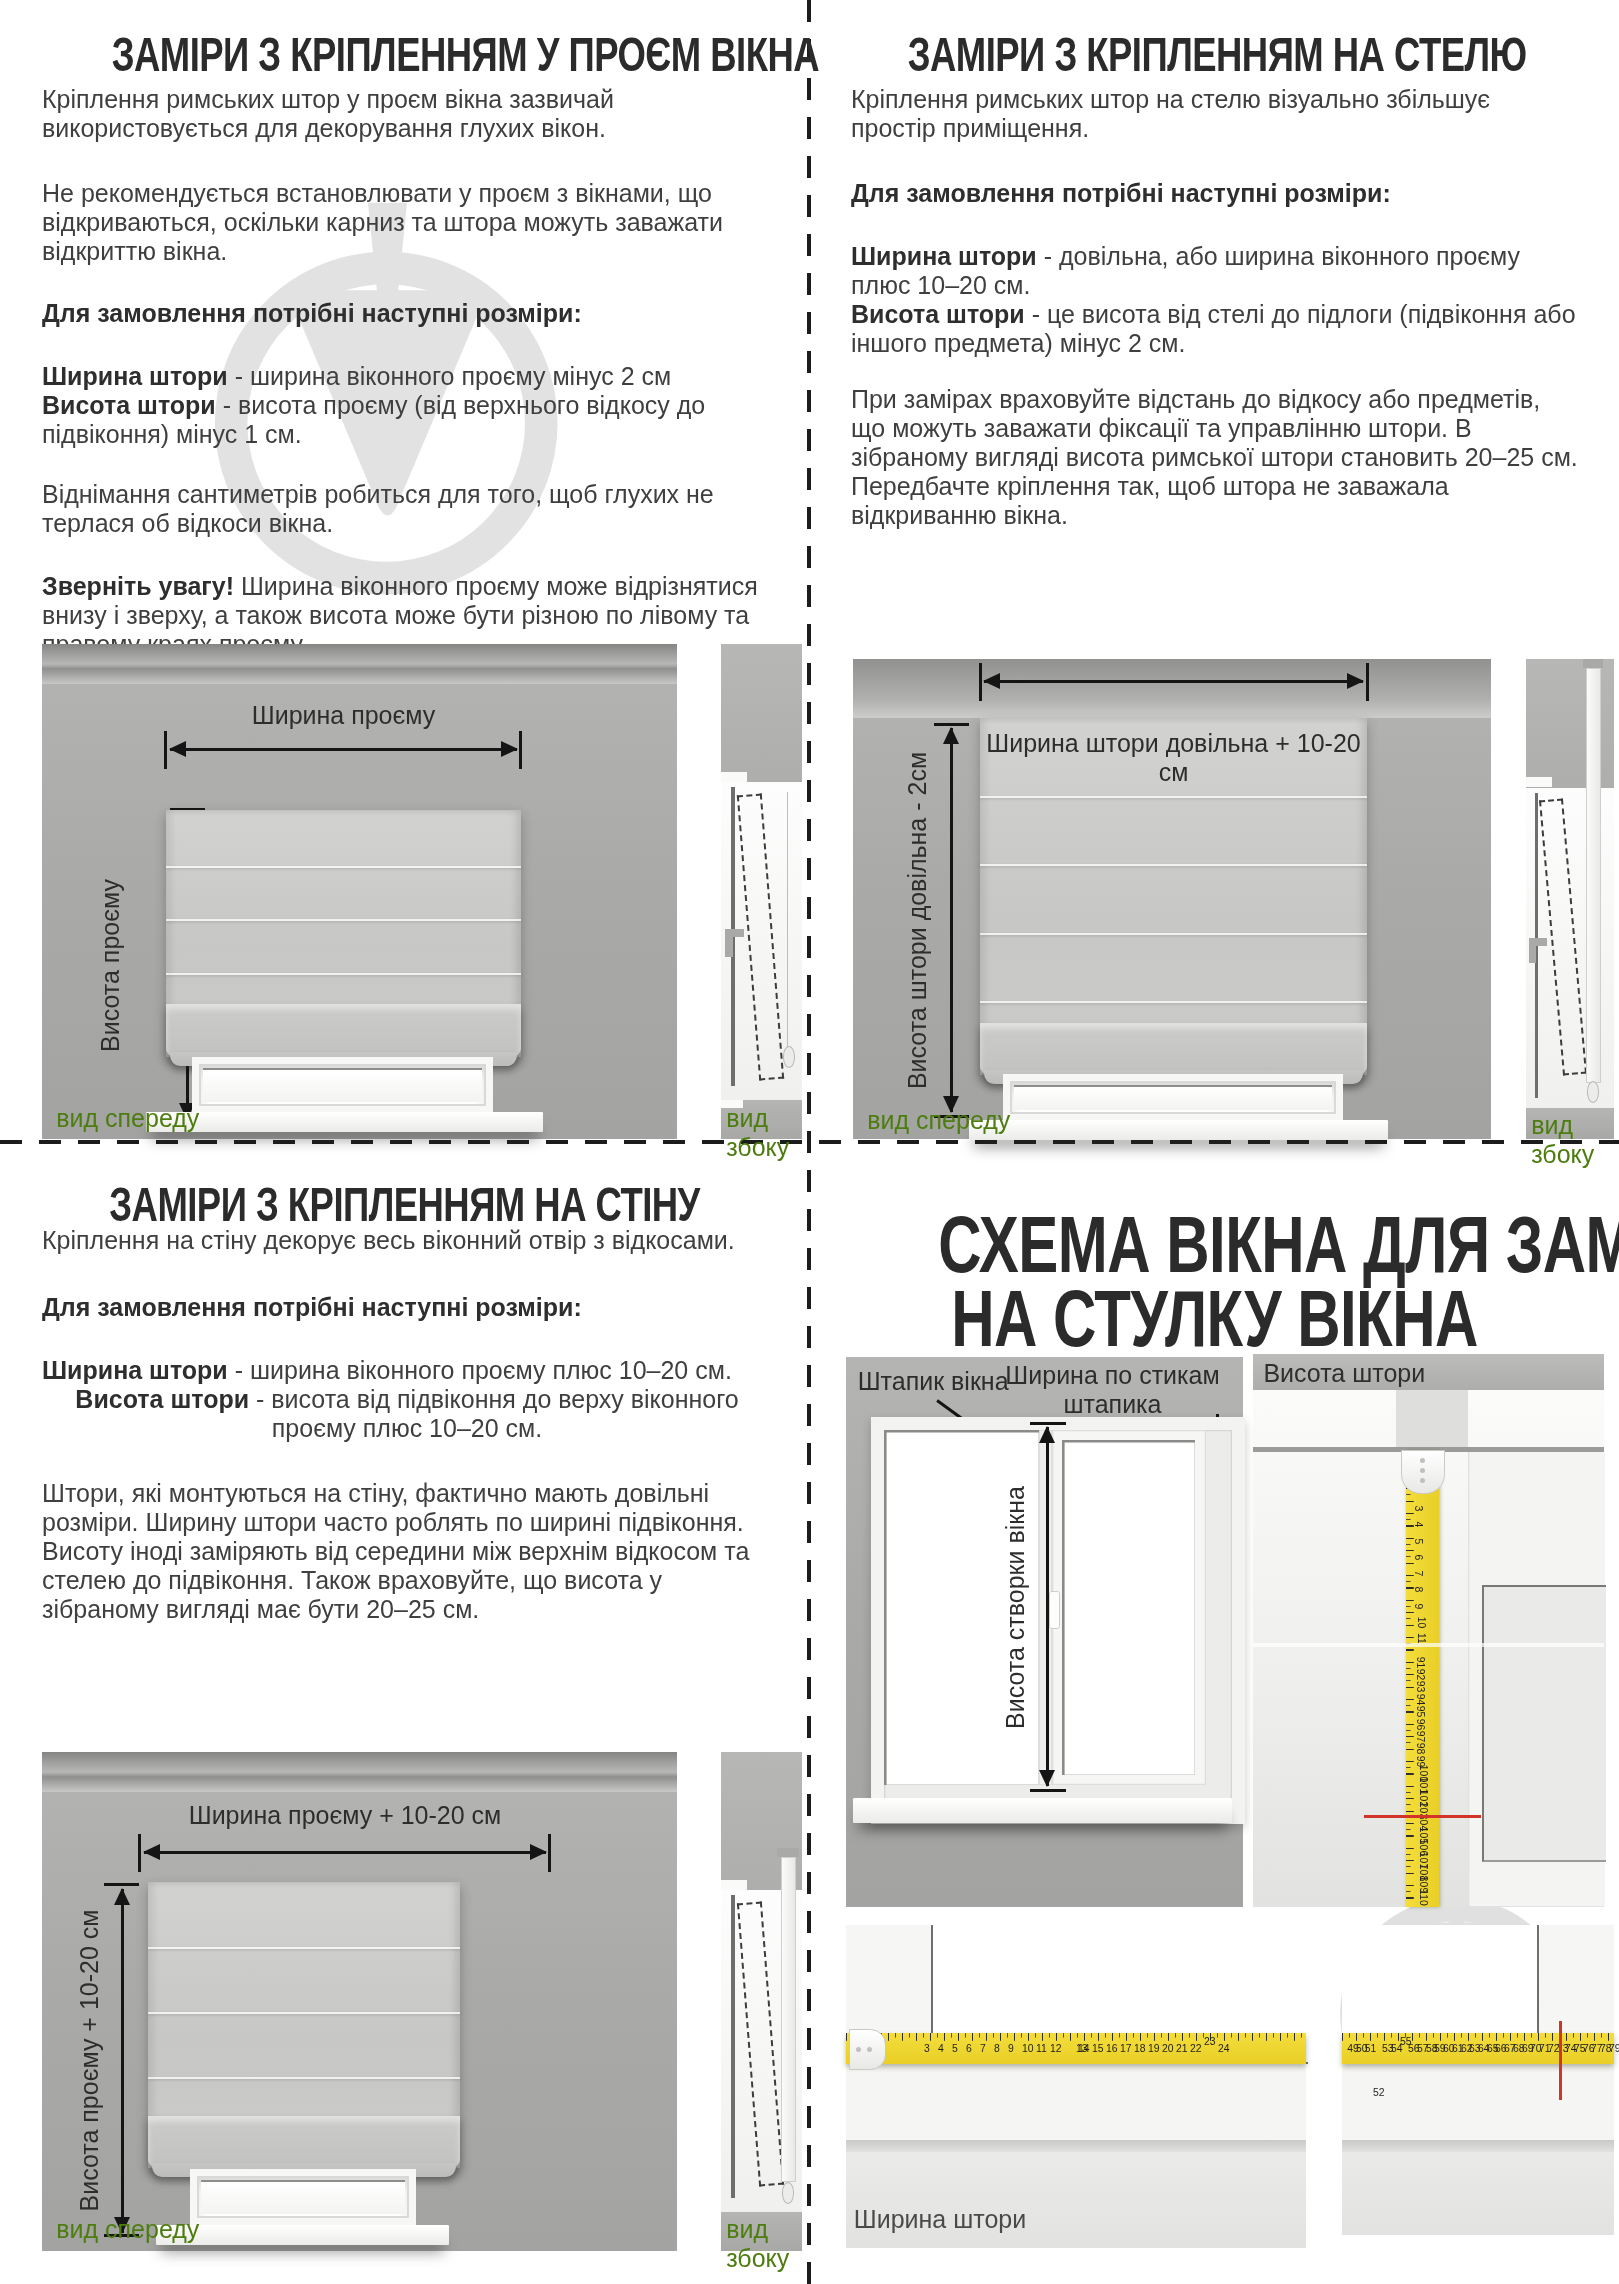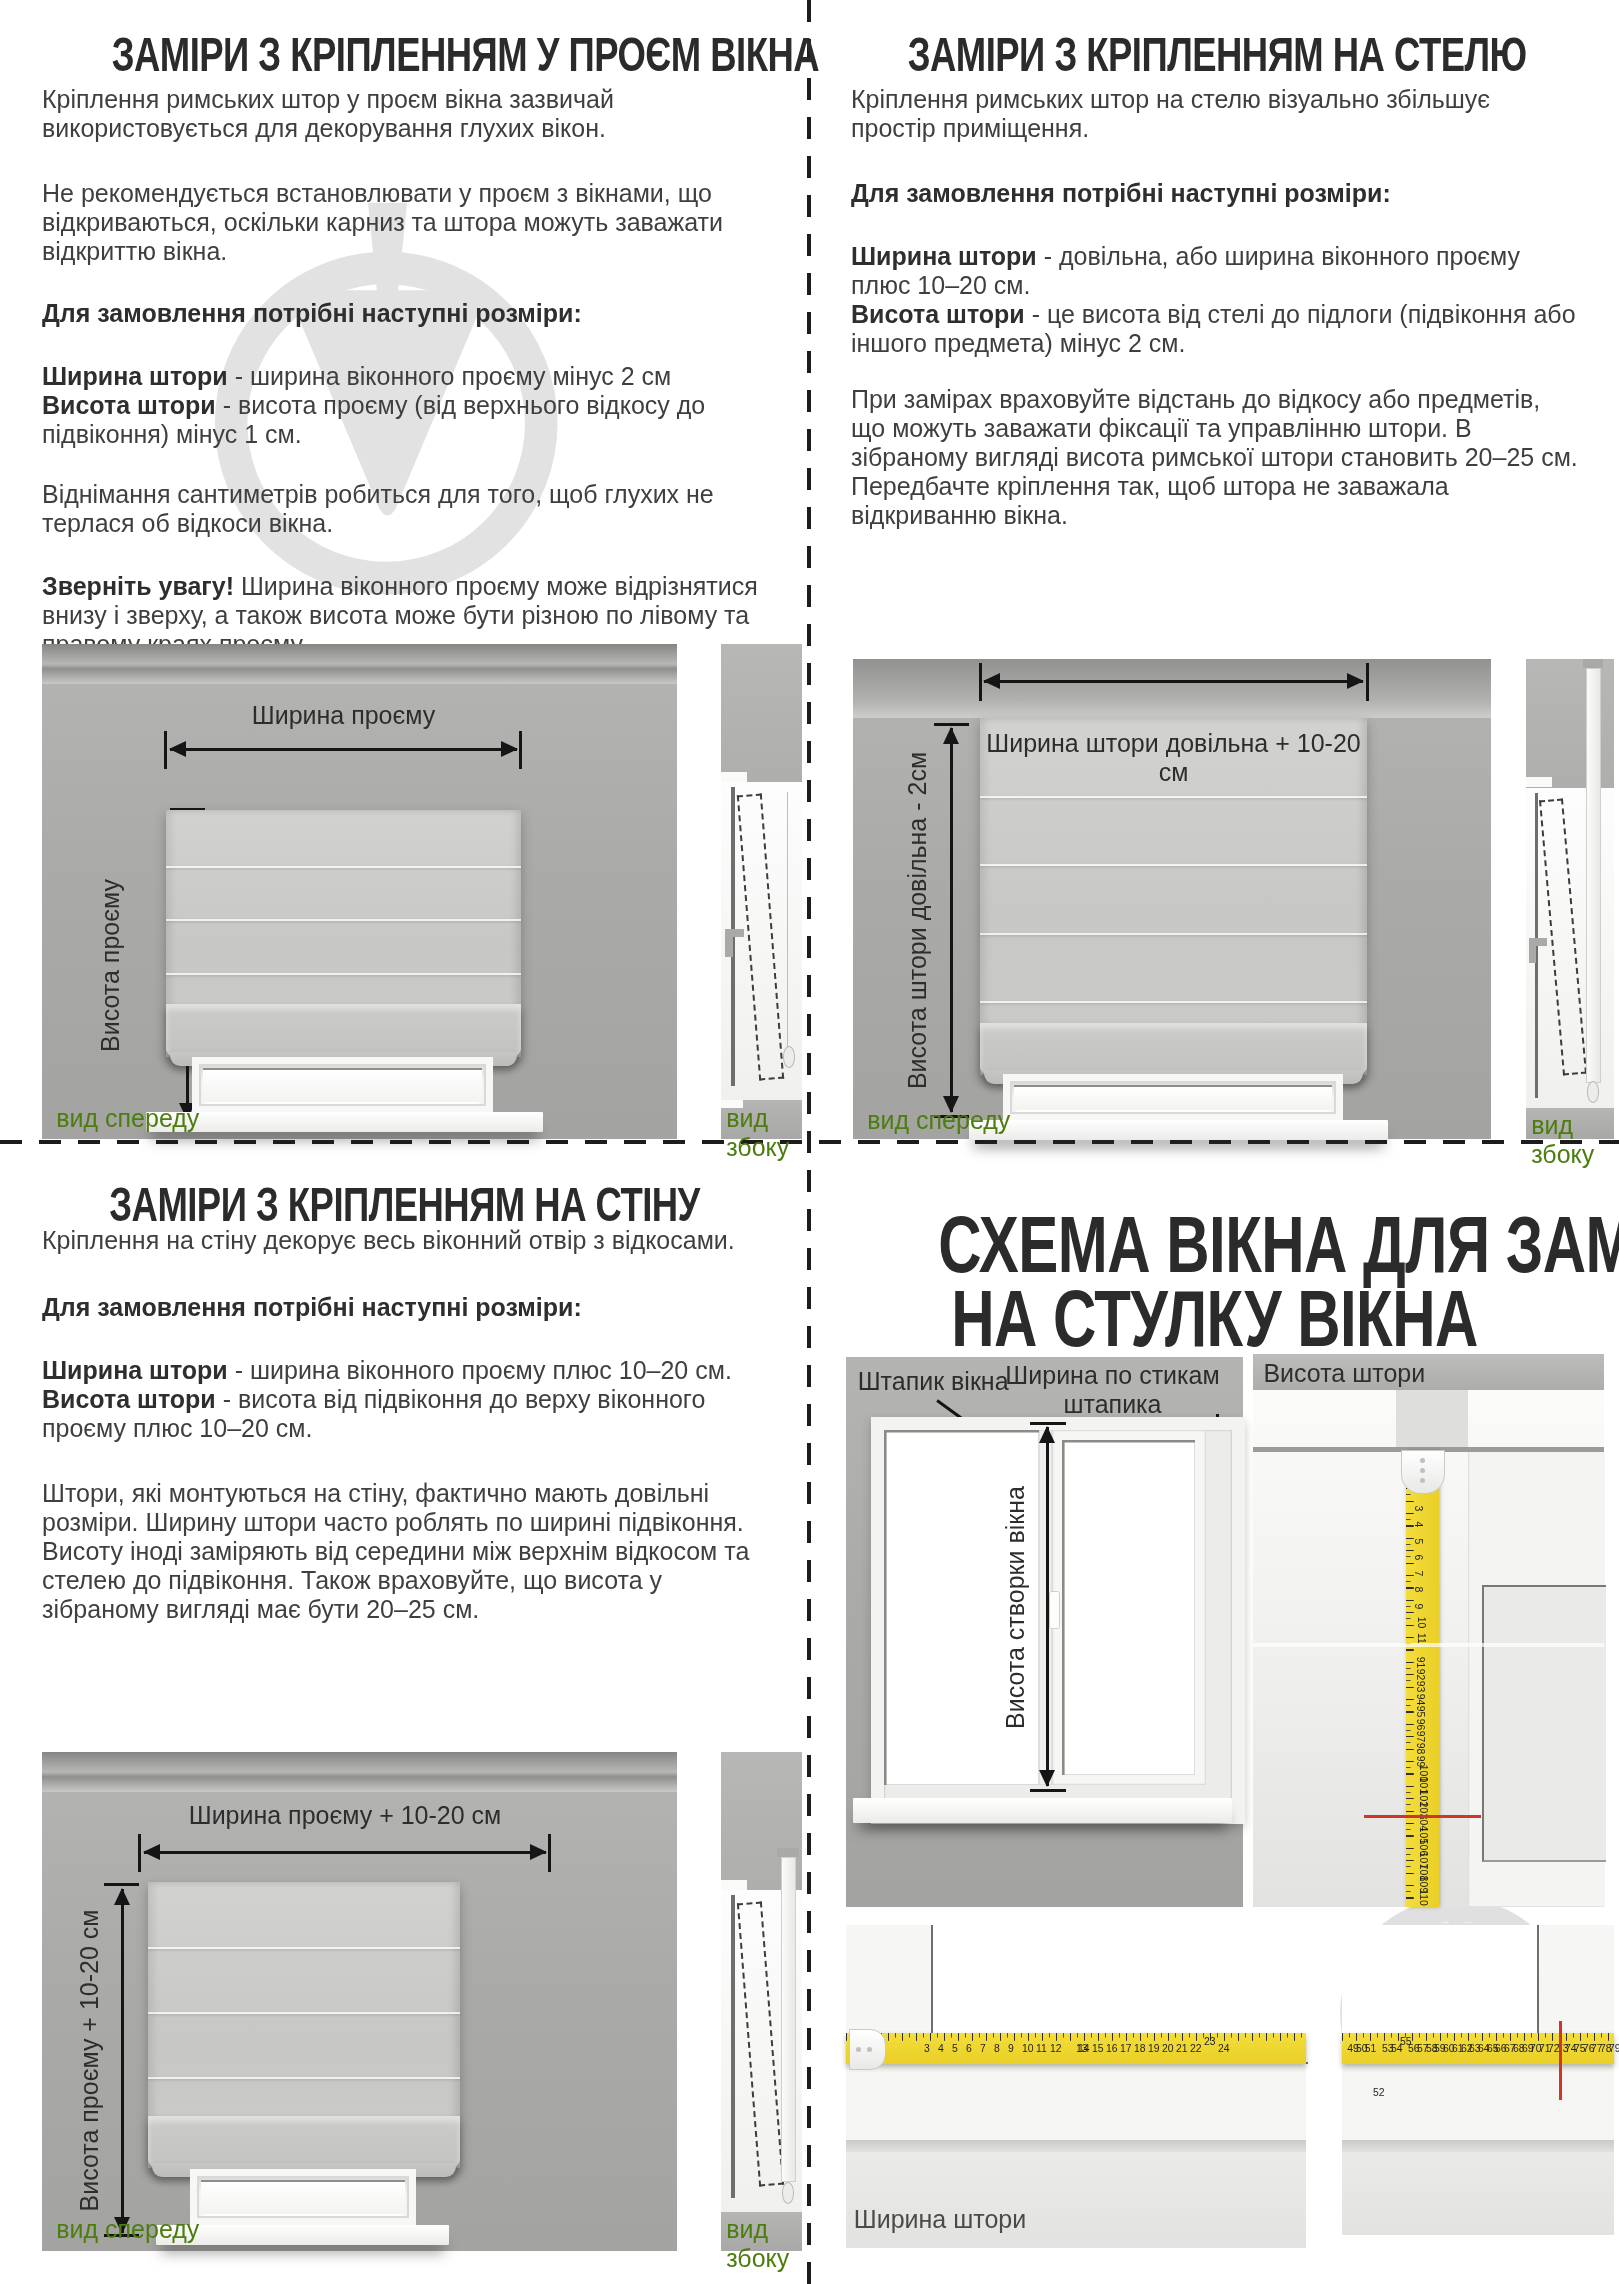--- a/index.html
+++ b/index.html
@@ -215,21 +215,21 @@
     <div class="viewlabel" style="left:5.2px;top:452px;">вид збоку</div>
   </div>
 
   <div class="qtitle" style="left:0;top:1177px;">
     <span class="cond">ЗАМІРИ З КРІПЛЕННЯМ НА СТІНУ</span></div>
 
   <div class="txt" style="left:42px;top:1226px;">
     <p style="margin-bottom:38px;">Кріплення на стіну декорує весь віконний отвір з відкосами.</p>
     <p class="lead" style="margin-bottom:34px;">Для замовлення потрібні наступні розміри:</p>
     <p><span class="b">Ширина штори</span><span> - ширина віконного проєму плюс 10–20 см.</span></p>
-    <p style="margin-bottom:36px;"><span class="b">Висота штори</span><span> - висота від підвіконня до верху віконного проєму плюс 10–20 см.</span></p>
+    <p style="margin-bottom:36px;text-align:center;"><span class="b">Висота штори</span><span> - висота від підвіконня до верху віконного проєму плюс 10–20 см.</span></p>
     <p>Штори, які монтуються на стіну, фактично мають довільні розміри. Ширину штори часто роблять по ширині підвіконня. Висоту іноді заміряють від середини між верхнім відкосом та стелею до підвіконня. Також враховуйте, що висота у зібраному вигляді має бути 20–25 см.</p>
   </div>
 
   <div class="fig" style="left:42px;top:1752px;width:635px;height:499px;">
     <div class="wall"></div>
     <div class="cornice"></div>
     <div class="wlabel" style="left:98px;top:49px;width:410px;">Ширина проєму + 10-20 см</div>
     <div class="tick" style="left:96px;top:82px;width:2.6px;height:38px;"></div>
     <div class="tick" style="left:506px;top:82px;width:2.6px;height:38px;"></div>
     <div class="arr arr-h" style="left:102px;top:99px;width:402px;"></div>

